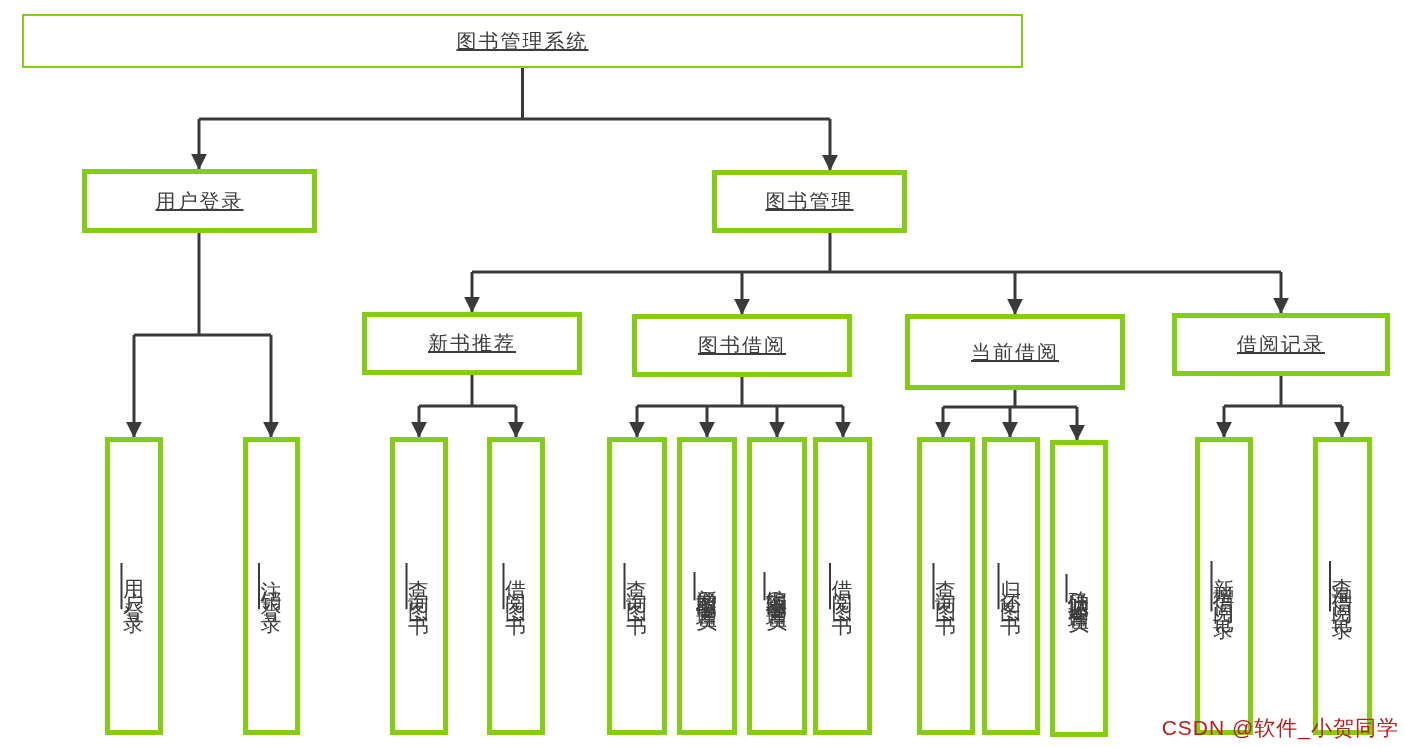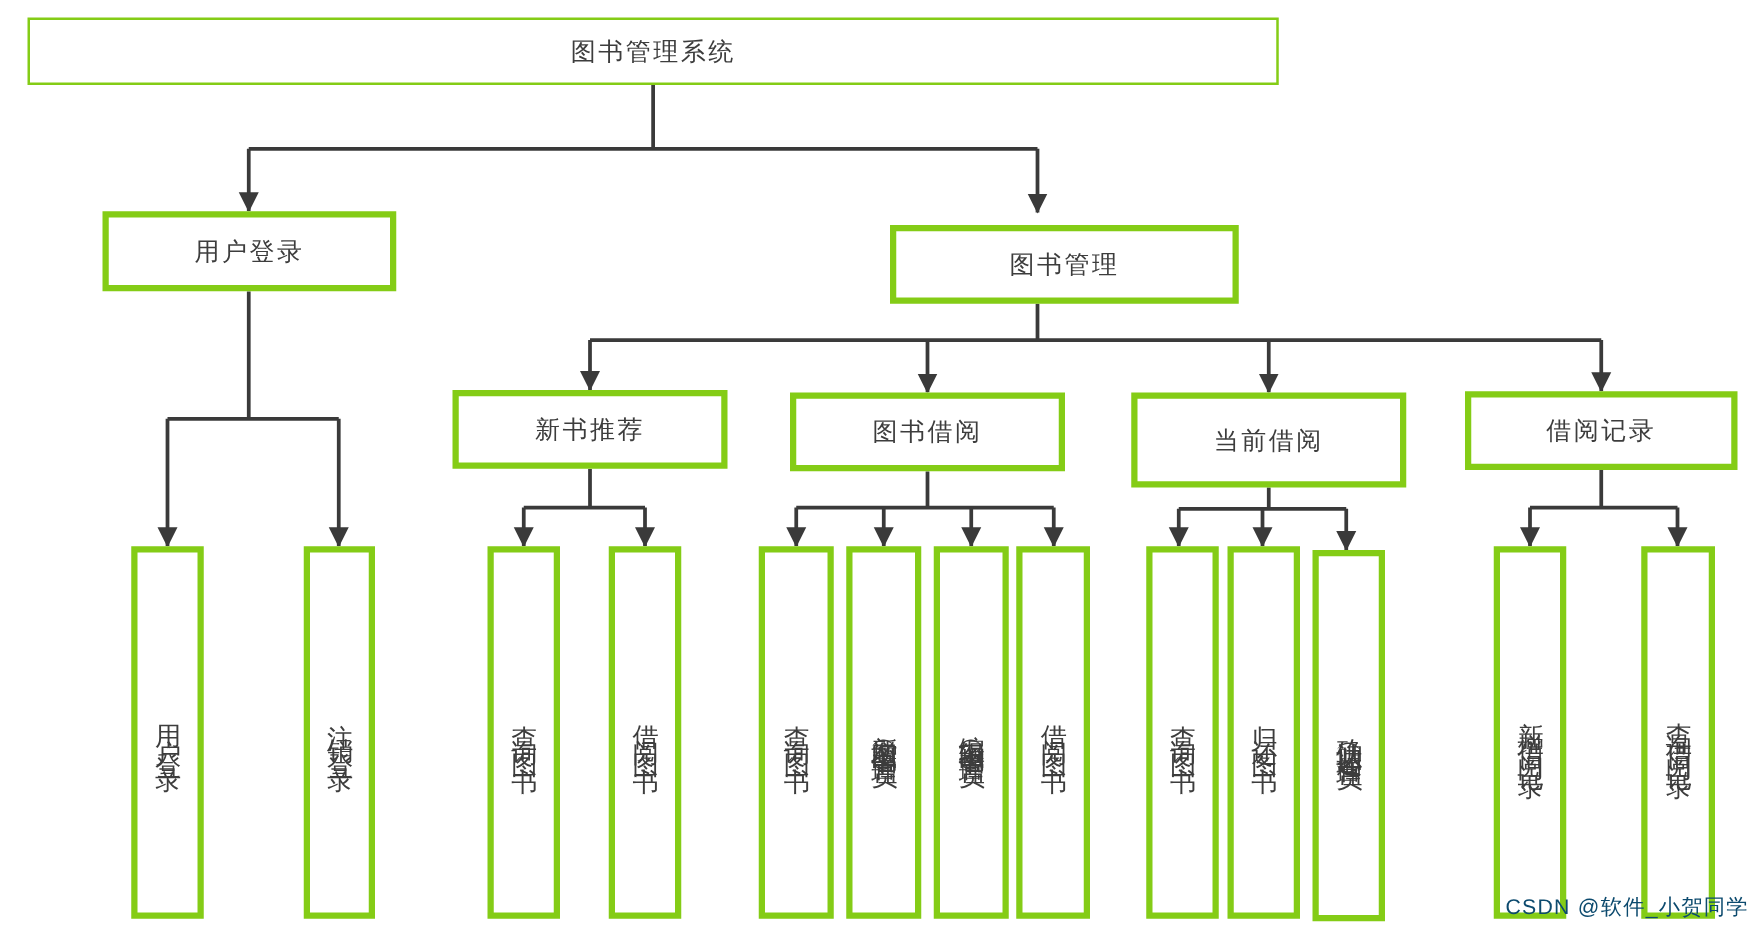--- a/index.html
+++ b/index.html
@@ -7,37 +7,37 @@
     width:1405px;height:747px;position:relative;overflow:hidden;
     background:#ffffff;
     font-family:"Liberation Sans","DejaVu Sans",sans-serif;
     color:#3a3a3a;
   }
   .stage{position:absolute;left:0;top:0;width:1405px;height:747px;}
   svg.connectors{position:absolute;left:0;top:0;z-index:1;}
   .node{
     position:absolute;z-index:2;box-sizing:border-box;
     background:#ffffff;border:5px solid #84cc16;
-    display:flex;align-items:center;justify-content:center;
+    display:flex;align-items:center;justify-content:center;text-decoration:underline;
   }
   .h-node{font-size:20px;letter-spacing:2px;white-space:nowrap;color:#3d3d3d;}
   .root-node{border-width:2px;}
   .v-node span{
     writing-mode:vertical-rl;
     text-orientation:mixed;
     font-size:21px;
     letter-spacing:0.55em;
     color:#3d3d3d;
     line-height:1;
   }
   .v-node.mid span{letter-spacing:0.40em;}
   .v-node.long span{letter-spacing:0.15em;}
   .watermark{
     position:absolute;z-index:3;right:6px;top:714px;
-    font-size:17px;color:#0c4a6e;letter-spacing:1px;white-space:nowrap;
+    font-size:21px;color:#b91c1c;letter-spacing:1px;white-space:nowrap;
   }
 </style>
 </head>
 <body>
 
 <div class="stage">
 
   <svg class="connectors" width="1405" height="747" viewBox="0 0 1405 747">
     <defs>
       <marker id="arrow" viewBox="0 0 10 10" refX="9.5" refY="5" markerWidth="16" markerHeight="18" markerUnits="userSpaceOnUse" orient="auto">
@@ -84,21 +84,21 @@
       <path d="M1281,376 V406"></path>
       <path d="M1224,406 H1342"></path>
       <path d="M1224,406 V437" marker-end="url(#arrow)"></path>
       <path d="M1342,406 V437" marker-end="url(#arrow)"></path>
     </g>
   </svg>
 
   <div class="node h-node root-node" style="left:22px;top:14px;width:1001px;height:54px;">图书管理系统</div>
 
   <div class="node h-node" style="left:82px;top:169px;width:235px;height:64px;">用户登录</div>
-  <div class="node h-node" style="left:712px;top:180px;width:279px;height:63px;">图书管理</div>
+  <div class="node h-node" style="left:712px;top:170px;width:195px;height:63px;">图书管理</div>
 
   <div class="node h-node" style="left:632px;top:314px;width:220px;height:63px;">图书借阅</div>
   <div class="node h-node" style="left:362px;top:312px;width:220px;height:63px;">新书推荐</div>
   <div class="node h-node" style="left:905px;top:314px;width:220px;height:76px;">当前借阅</div>
   <div class="node h-node" style="left:1172px;top:313px;width:218px;height:63px;">借阅记录</div>
 
   <div class="node v-node" style="left:105px;top:437px;width:58px;height:298px;">
     <span>用户登录</span>
   </div>
   <div class="node v-node" style="left:243px;top:437px;width:57px;height:298px;">

